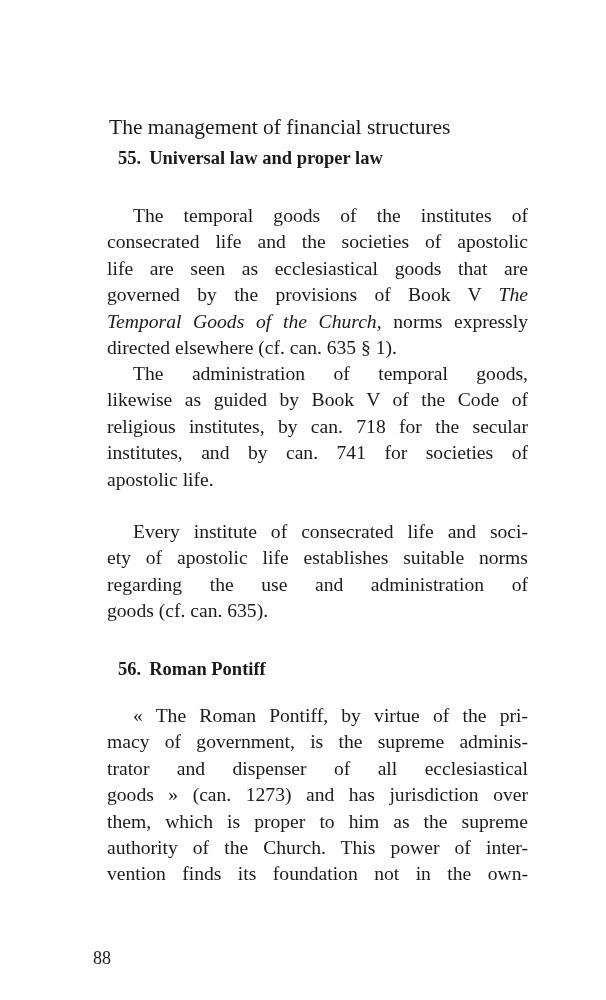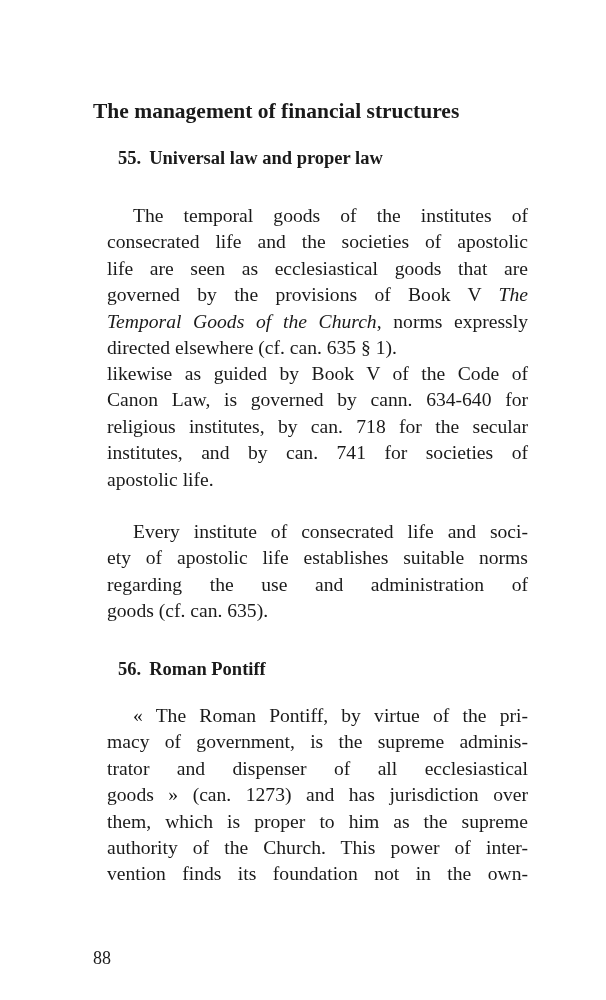--- a/index.html
+++ b/index.html
@@ -1,18 +1,18 @@
 <!DOCTYPE html>
 <html><head>
 <meta charset="utf-8">
 <style>
   html, body { margin: 0; padding: 0; background: #ffffff; }
   body { width: 606px; height: 1000px; position: relative; overflow: hidden; color: #1a1a1a; }
   .page { position: absolute; left: 93px; top: 0; width: 421px; font-family: "Liberation Serif", "DejaVu Serif", serif; }
-  .chapter-title { position: absolute; top: 99px; left: 0; width: 430px; font-weight: bold; font-size: 21.5px; white-space: nowrap; margin: 0; }
+  .chapter-title { position: absolute; top: 99px; left: 0; width: 430px; font-weight: normal; font-size: 21.5px; white-space: nowrap; margin: 16px; }
   .section-heading { position: absolute; left: 25px; font-weight: bold; font-size: 18.5px; white-space: nowrap; margin: 0; }
   .section-heading .num { margin-right: 8px; }
   .para { position: absolute; left: 0; width: 421px; margin: 14px; font-size: 19.6px; line-height: 26.4px; text-align: justify; hyphens: manual; }
   .para .ln { display: block; text-align: justify; text-align-last: justify; white-space: nowrap; }
   .para .ln.last { text-align-last: left; }
   .para .ln.first { padding-left: 26px; }
   .page-number { position: absolute; top: 948px; left: 0; font-size: 18px; margin: 0; }
 </style>
 </head>
 <body>
@@ -28,22 +28,22 @@
   <div class="para" style="top:189px;">
     <span class="ln first">The temporal goods of the institutes of</span>
     <span class="ln">consecrated life and the societies of apostolic</span>
     <span class="ln">life are seen as ecclesiastical goods that are</span>
     <span class="ln"><span>governed by the provisions of Book V</span> <i>The</i></span>
     <span class="ln"><i>Temporal Goods of the Church</i><span>, norms expressly</span></span>
     <span class="ln last">directed elsewhere (cf. can. 635 § 1).</span>
   </div>
 
   <div class="para" style="top:347px;">
+    <span class="ln first">The administration of temporal goods,</span>
     <span class="ln">likewise as guided by Book V of the Code of</span>
-    <span class="ln">Canon Law, is governed by cann. 634-640 for</span>
     <span class="ln">religious institutes, by can. 718 for the secular</span>
     <span class="ln">institutes, and by can. 741 for societies of</span>
     <span class="ln last">apostolic life.</span>
   </div>
 
   <div class="para" style="top:505px;">
     <span class="ln first">Every institute of consecrated life and soci-</span>
     <span class="ln">ety of apostolic life establishes suitable norms</span>
     <span class="ln">regarding the use and administration of</span>
     <span class="ln last">goods (cf. can. 635).</span>

